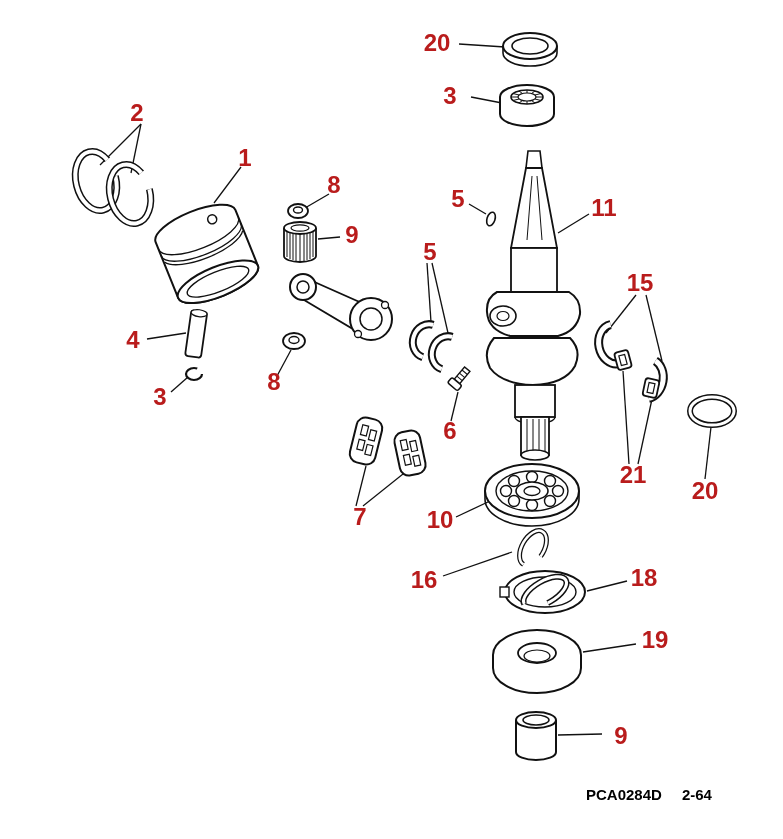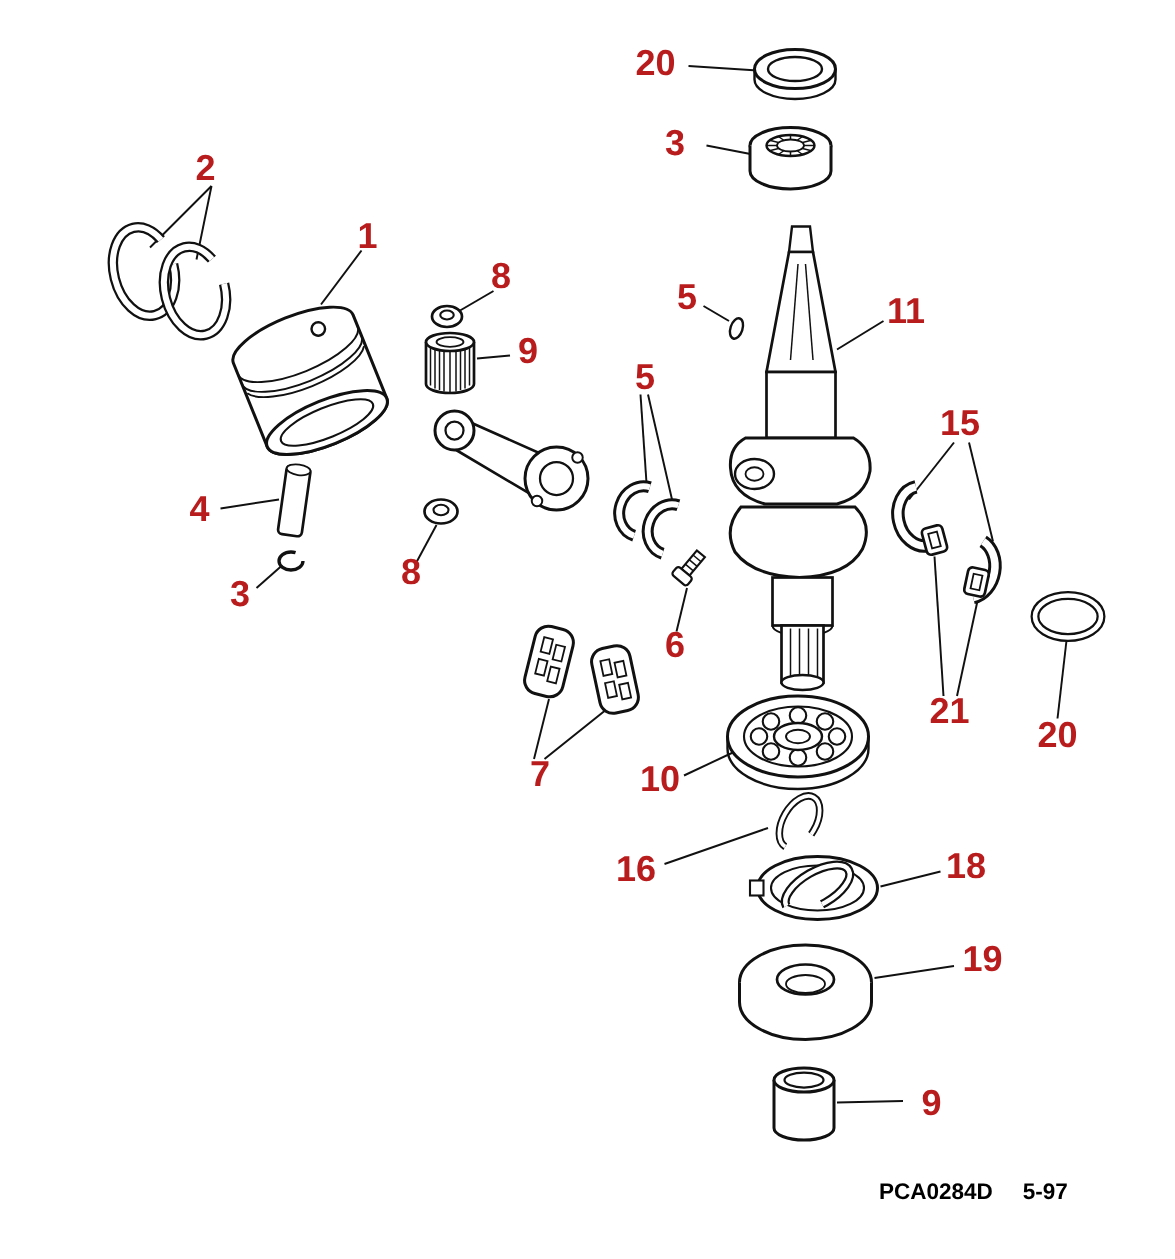--- a/index.html
+++ b/index.html
@@ -302,16 +302,16 @@
   <div class="callout" style="left:633px;top:475px">21</div>
   <div class="callout" style="left:705px;top:491px">20</div>
   <div class="callout" style="left:360px;top:517px">7</div>
   <div class="callout" style="left:440px;top:520px">10</div>
   <div class="callout" style="left:424px;top:580px">16</div>
   <div class="callout" style="left:644px;top:578px">18</div>
   <div class="callout" style="left:655px;top:640px">19</div>
   <div class="callout" style="left:621px;top:736px">9</div>
 
   <div class="caption">
-    <span class="code">PCA0284D</span><span class="rev">5-97</span>
+    <span class="code">PCA0284D</span><span class="rev">2-64</span>
   </div>
 
 </div>
 
 </body></html>

